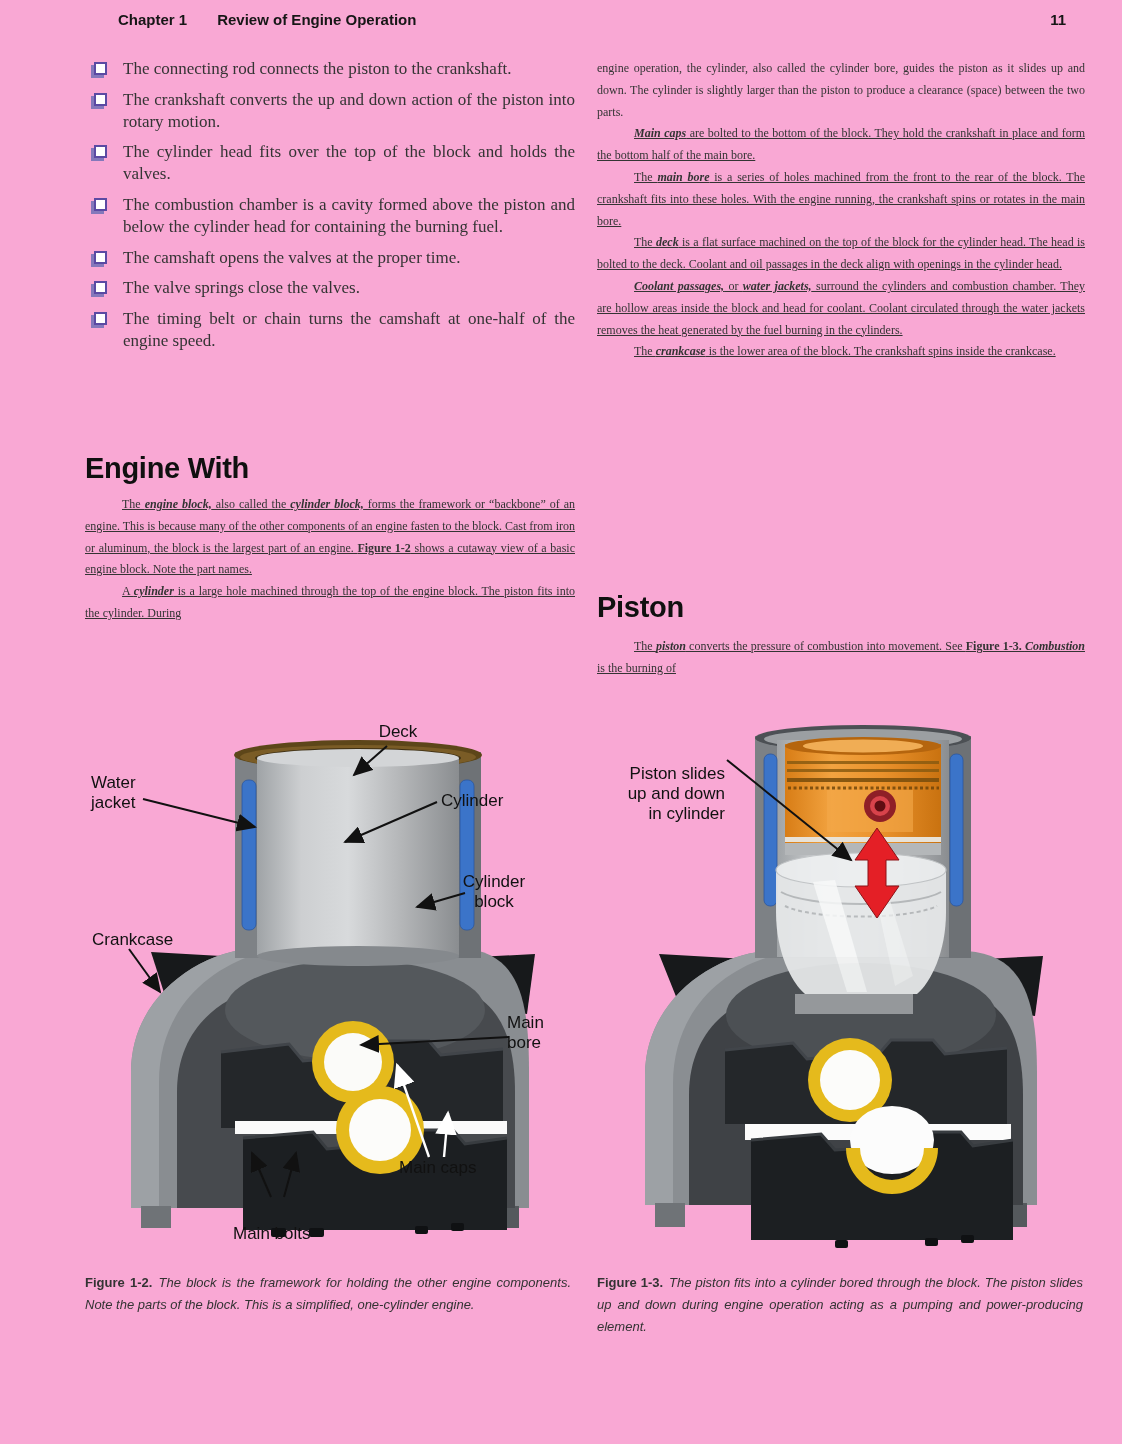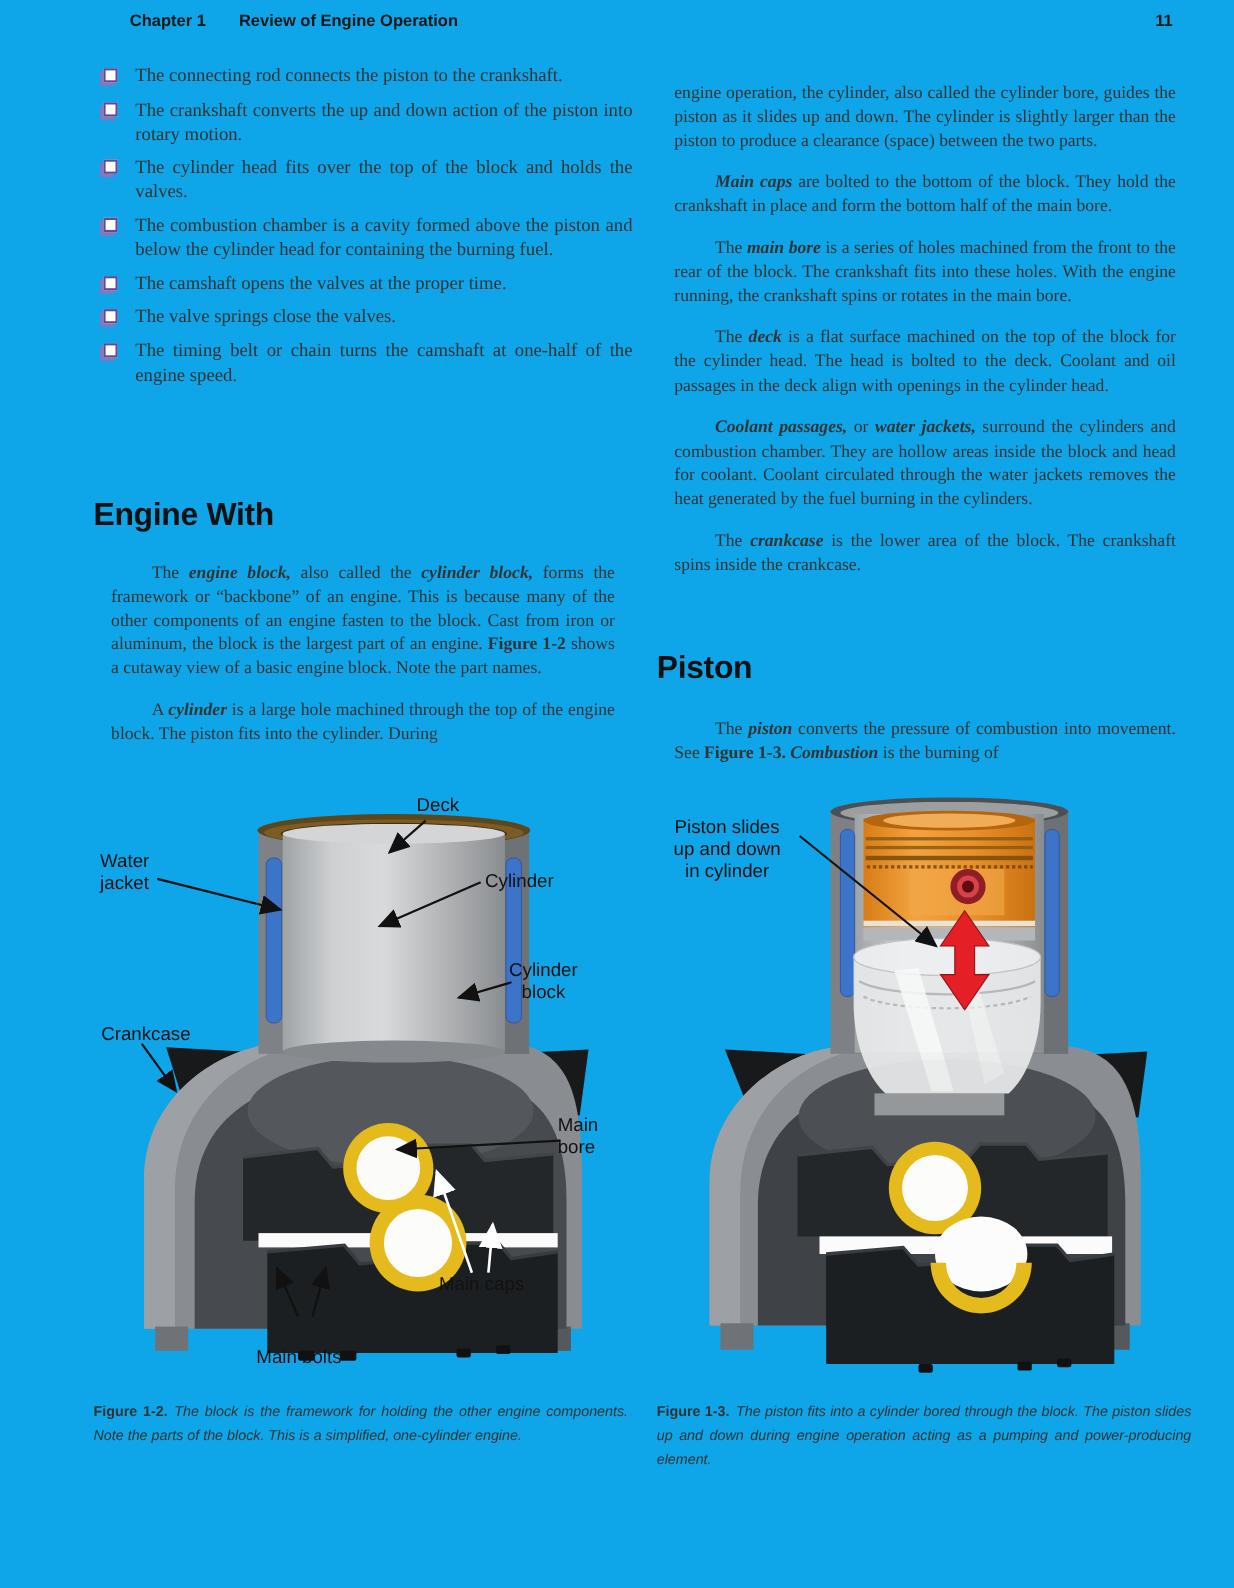--- a/index.html
+++ b/index.html
@@ -1,16 +1,16 @@
 <!DOCTYPE html>
 <html><head>
 <meta charset="utf-8">
 <style>
   html,body{margin:0;padding:0;background:#ffffff;}
-  .page{position:relative;width:1122px;height:1444px;background:#0ea5e9;overflow:hidden;
+  .page{position:relative;width:1122px;height:1444px;background:#f9a8d4;overflow:hidden;
         font-family:"Liberation Serif", serif;color:#2e2e2e;}
 
   
   .runhead{position:absolute;top:11px;left:118px;font-family:"Liberation Sans",sans-serif;
            font-weight:bold;font-size:15px;color:#161616;}
   .runhead .chapter{margin-right:30px;}
   .pagenum{position:absolute;top:11px;right:56px;font-family:"Liberation Sans",sans-serif;
            font-weight:bold;font-size:15px;color:#161616;}
 
   
@@ -25,42 +25,42 @@
              border:2.5px solid #5b4aa3;box-shadow:-3px 3px 0 0 #8478bb;}
 
   .section-heading{font-family:"Liberation Sans",sans-serif;font-weight:bold;font-size:29px;
                    color:#101010;margin:0;letter-spacing:-0.3px;}
   .eb-heading{position:absolute;top:394px;left:0;}
   .eb-paras{position:absolute;top:436px;left:0;width:490px;}
   .rt-paras{position:absolute;top:0;left:0;width:488px;}
   .piston-heading{position:absolute;top:533px;left:0;}
   .piston-paras{position:absolute;top:578px;left:0;width:488px;}
 
-  p.para{margin:16px;font-size:16px;line-height:21.8px;text-align:justify;color:#343434;}
-  p.para.indent{text-indent:37px;}
+  p.para{margin:0;font-size:12px;line-height:21.8px;text-align:justify;color:#343434;}
+  p.para.indent{text-indent:37px;text-decoration:underline;}
   .seg-b{font-weight:bold;}
   .seg-bi{font-weight:bold;font-style:italic;}
 
   
   .figure{position:absolute;}
   .fig2{left:85px;top:700px;width:490px;height:740px;}
   .fig3{left:595px;top:700px;width:492px;height:740px;}
   .fig-art{position:absolute;left:0;top:0;}
   .fig-label{position:absolute;font-family:"Liberation Sans",sans-serif;font-size:17px;
              line-height:20px;color:#111;white-space:pre-line;}
 
   .lbl-deck{left:278px;top:22px;width:70px;text-align:center;}
   .lbl-water{left:6px;top:73px;}
   .lbl-cyl{left:356px;top:91px;}
   .lbl-cylblock{left:366px;top:172px;width:86px;text-align:center;}
   .lbl-crank{left:7px;top:230px;}
   .lbl-mainbore{left:422px;top:313px;width:56px;text-align:left;}
   .lbl-maincaps{left:314px;top:458px;}
   .lbl-mainbolts{left:148px;top:524px;}
-  .lbl-pslides{left:2px;top:42px;width:128px;text-align:center;}
+  .lbl-pslides{left:2px;top:64px;width:128px;text-align:right;}
 
   .fig-caption{position:absolute;top:572px;font-family:"Liberation Sans",sans-serif;
                font-size:13px;line-height:22px;color:#333;text-align:justify;}
   .fig2 .fig-caption{left:0;width:486px;}
   .fig3 .fig-caption{left:2px;width:486px;}
   .cap-label{font-weight:bold;margin-right:6px;}
   .cap-text{font-style:italic;}
 </style>
 </head>
 <body>

